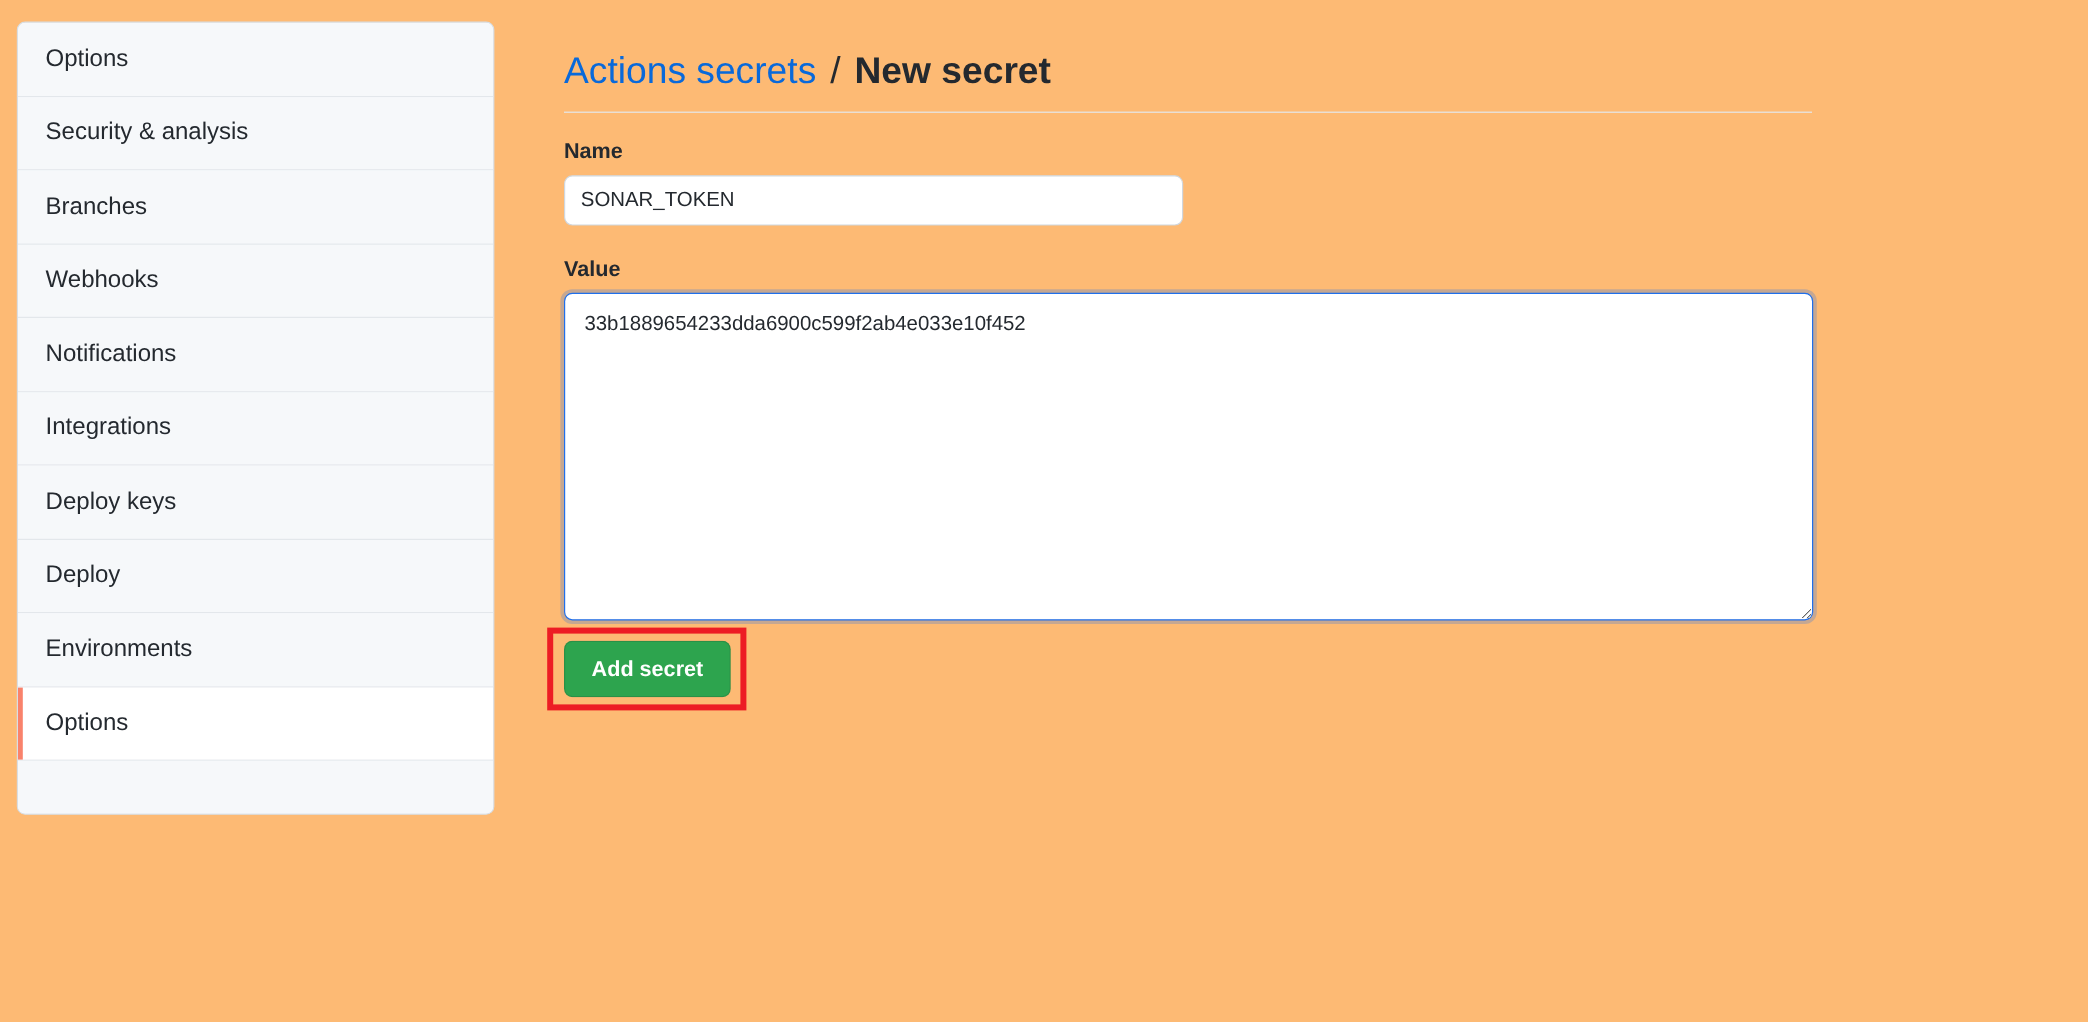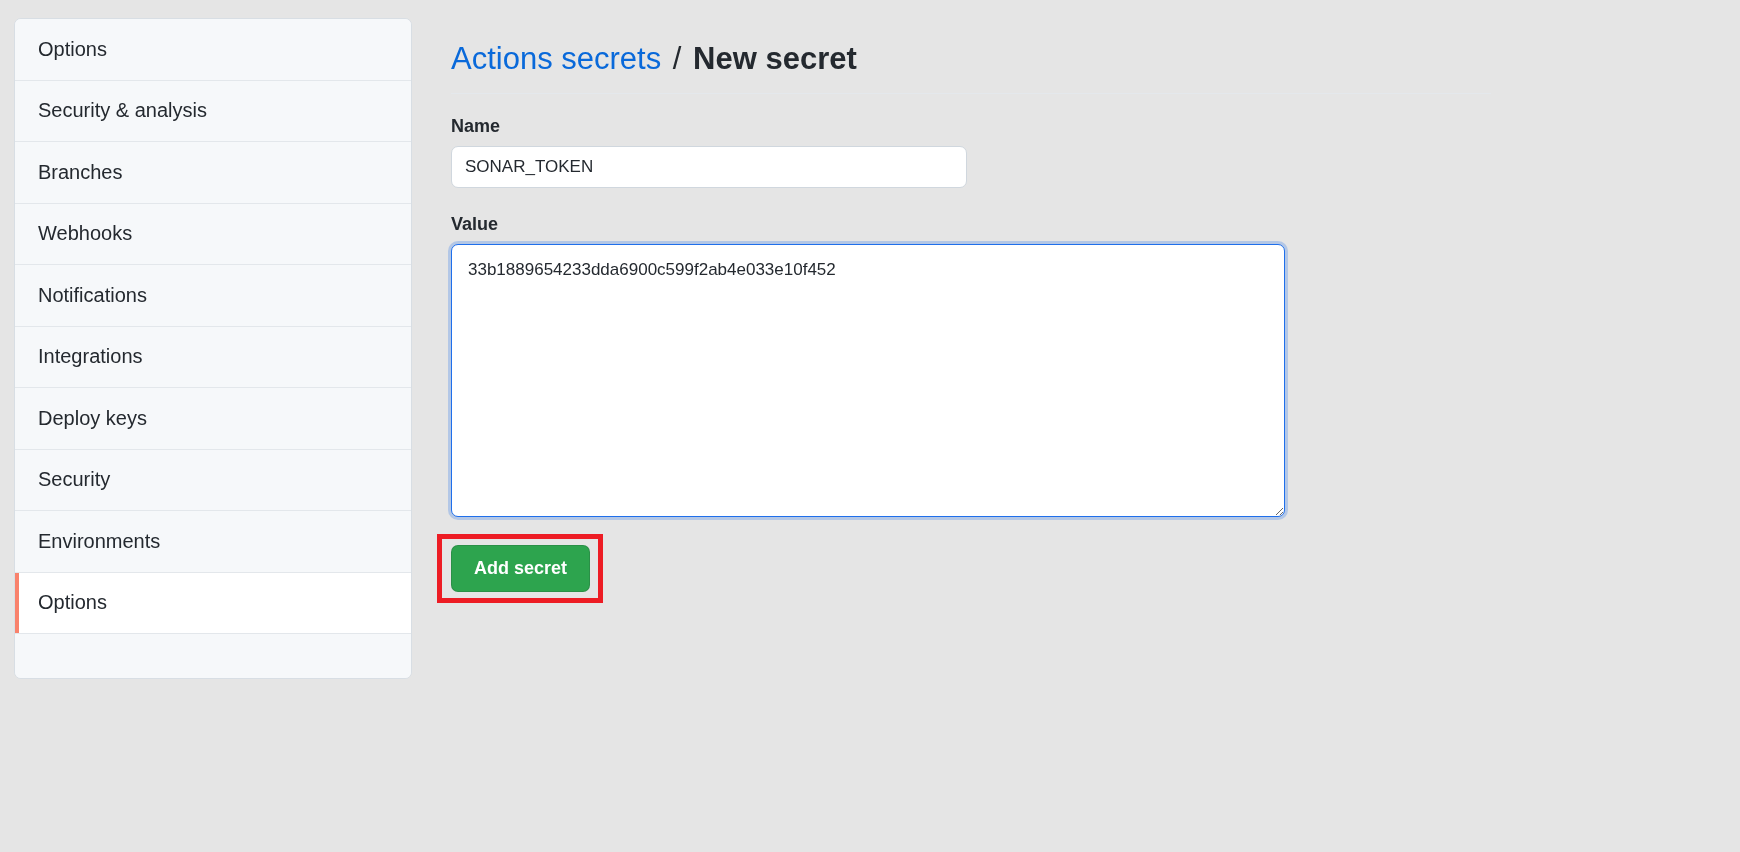--- a/index.html
+++ b/index.html
@@ -9,21 +9,21 @@
     width: 1740px;
     height: 852px;
     background: #ffffff;
     font-family: "Liberation Sans", sans-serif;
     overflow: hidden;
   }
   #app {
     position: relative;
     width: 1740px;
     height: 852px;
-    background: #e5e5e5;
+    background: #fdba74;
   }
 
   
   .sidebar {
     position: absolute;
     left: 14px;
     top: 18px;
     width: 398px;
     border: 1px solid #d8dee4;
     border-radius: 7px;
@@ -58,21 +58,21 @@
     background: #f9826c;
   }
   .nav-item.partial {
     height: 44px;
     border-bottom: none;
   }
 
   
   .main {
     position: absolute;
-    left: 451px;
+    left: 470px;
     top: 18px;
     width: 1041px;
   }
   .page-heading {
     font-size: 31px;
     line-height: 40px;
     color: #24292f;
     font-weight: 400;
     padding-bottom: 14px;
     border-bottom: 1px solid #e4e8ec;
@@ -110,39 +110,39 @@
     color: #24292f;
     background: #ffffff;
     border: 1px solid #d0d7de;
     border-radius: 7px;
     outline: none;
   }
 
   .value-wrap { margin-top: 26px; }
   .value-textarea {
     display: block;
-    width: 834px;
+    width: 1041px;
     height: 273px;
     padding: 14px 16px;
     font-size: 17px;
     line-height: 22px;
     font-family: "Liberation Sans", sans-serif;
     color: #24292f;
     background: #ffffff;
     border: 1px solid #1f6feb;
     border-radius: 7px;
     outline: none;
     resize: vertical;
     box-shadow: 0 0 0 3px rgba(31,111,235,0.25);
   }
 
   
   .submit-row {
     position: relative;
-    margin-top: 28px;
+    margin-top: 17px;
     width: 168px;
   }
   .annotation-box {
     position: absolute;
     left: -14px;
     top: -11px;
     width: 166px;
     height: 69px;
     border: 5px solid #ed1c24;
     pointer-events: none;
@@ -186,21 +186,21 @@
     <div class="nav-item">
       <span>Notifications</span>
     </div>
     <div class="nav-item">
       <span>Integrations</span>
     </div>
     <div class="nav-item">
       <span>Deploy keys</span>
     </div>
     <div class="nav-item">
-      <span>Security</span>
+      <span>Deploy</span>
     </div>
     <div class="nav-item">
       <span>Environments</span>
     </div>
     <div class="nav-item active">
       <span>Options</span>
     </div>
     <div class="nav-item partial"></div>
   </nav>
 

